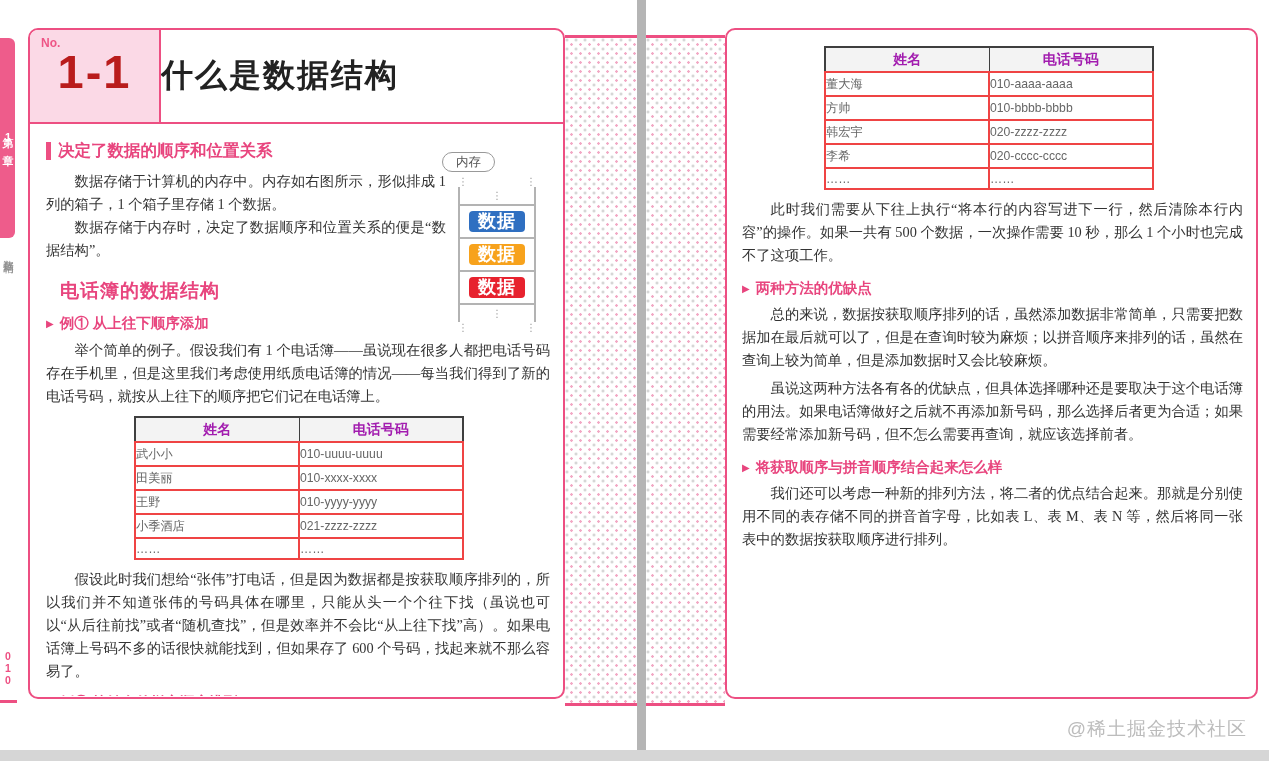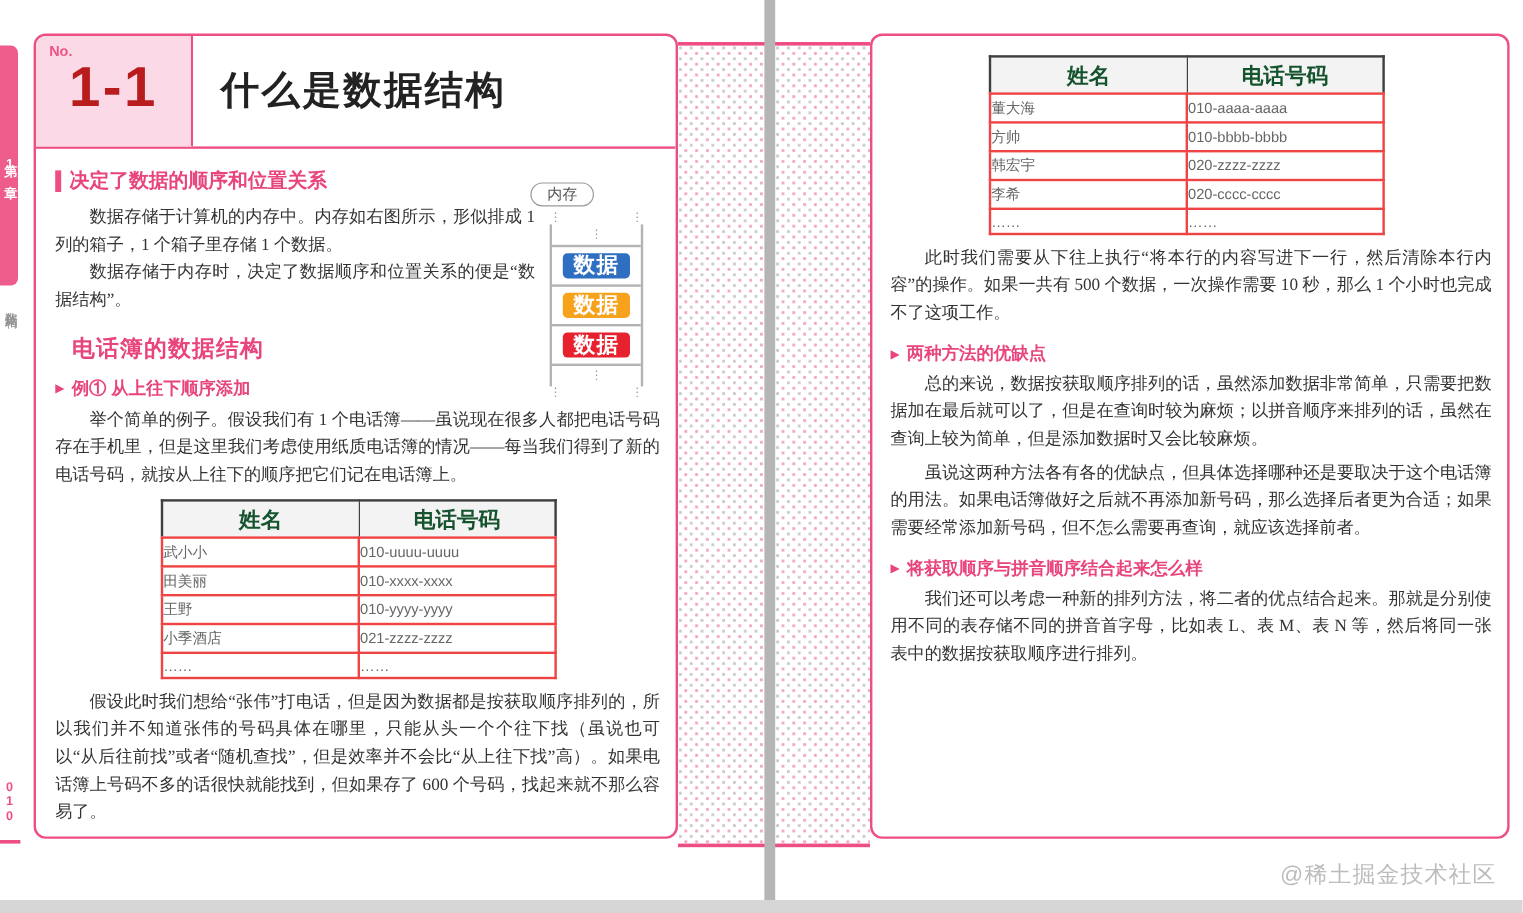--- a/index.html
+++ b/index.html
@@ -36,21 +36,21 @@
   .left-page { left:28px; width:537px; }
   .right-page { left:725px; width:533px; }
 
   
   .page-header { height:94px; border-bottom:2.5px solid #ed4f82; display:flex; }
   .no-box { width:131px; background:#fbd9e6; border-right:2.5px solid #ed4f82; position:relative;
     border-top-left-radius:7px; }
   .no-label { position:absolute; left:11px; top:6px; color:#ee5586; font-size:12px; font-weight:bold; }
   .no-number { position:absolute; left:0; right:0; top:14px; text-align:center; color:#b91c1c;
     font-size:47px; font-weight:800; letter-spacing:2px; }
-  .page-title { flex:1; display:flex; align-items:center; padding-left:23px; }
+  .page-title { flex:1; display:flex; align-items:center; }
   .page-title h1 { font-size:32px; font-weight:900; color:#222; letter-spacing:2px; }
 
   
   .page-body { padding:16px 13px 0 16px; position:relative; height:572px; overflow:hidden; }
   .rp-body { padding:16px 13px 0 15px; height:666px; overflow:hidden; }
 
   .sec1-heading { display:flex; align-items:center; gap:7px; margin-bottom:8px; }
   .sec1-bar { width:5px; height:18px; background:#ed4f82; }
   .sec1-heading span { color:#e8457e; font-size:16.5px; font-weight:bold; }
 
@@ -76,21 +76,21 @@
   .cell { border-top:2px solid #b3b3b3; padding:5px 0; display:flex; justify-content:center; }
   .cell-last-border { border-top:2px solid #b3b3b3; }
   .pill { width:56px; height:21px; border-radius:4px; color:#fff; font-size:18px; font-weight:bold;
     text-align:center; line-height:21px; letter-spacing:1px; }
 
   
   .tbl-holder { margin-top:8px; margin-bottom:8px; }
   .lp-tbl { margin-left:88px; }
   .rp-tbl { margin-left:82px; }
   table.data-table { border-collapse:collapse; width:330px; border:2px solid #3f3f3f; }
-  table.data-table th { border:1px solid #3f3f3f; background:#f3f3f3; font-size:18px; color:#14532d;
+  table.data-table th { border:1px solid #3f3f3f; background:#f3f3f3; font-size:14px; color:#a21caf;
     font-weight:bold; padding:2.5px 0; width:50%; }
   table.data-table td { border:2px solid #ef4444; font-size:12.2px; color:#666; text-align:left;
     padding:2.5px 0; font-family:"Liberation Sans", sans-serif; }
 
   .rp-para { margin-top:5px; }
   .rp-head { margin-top:12px; margin-bottom:4px; }
 
   .watermark { position:absolute; right:22px; top:716px; color:#bcbcbc; font-size:19px;
     letter-spacing:1px; z-index:4; }
 </style>

